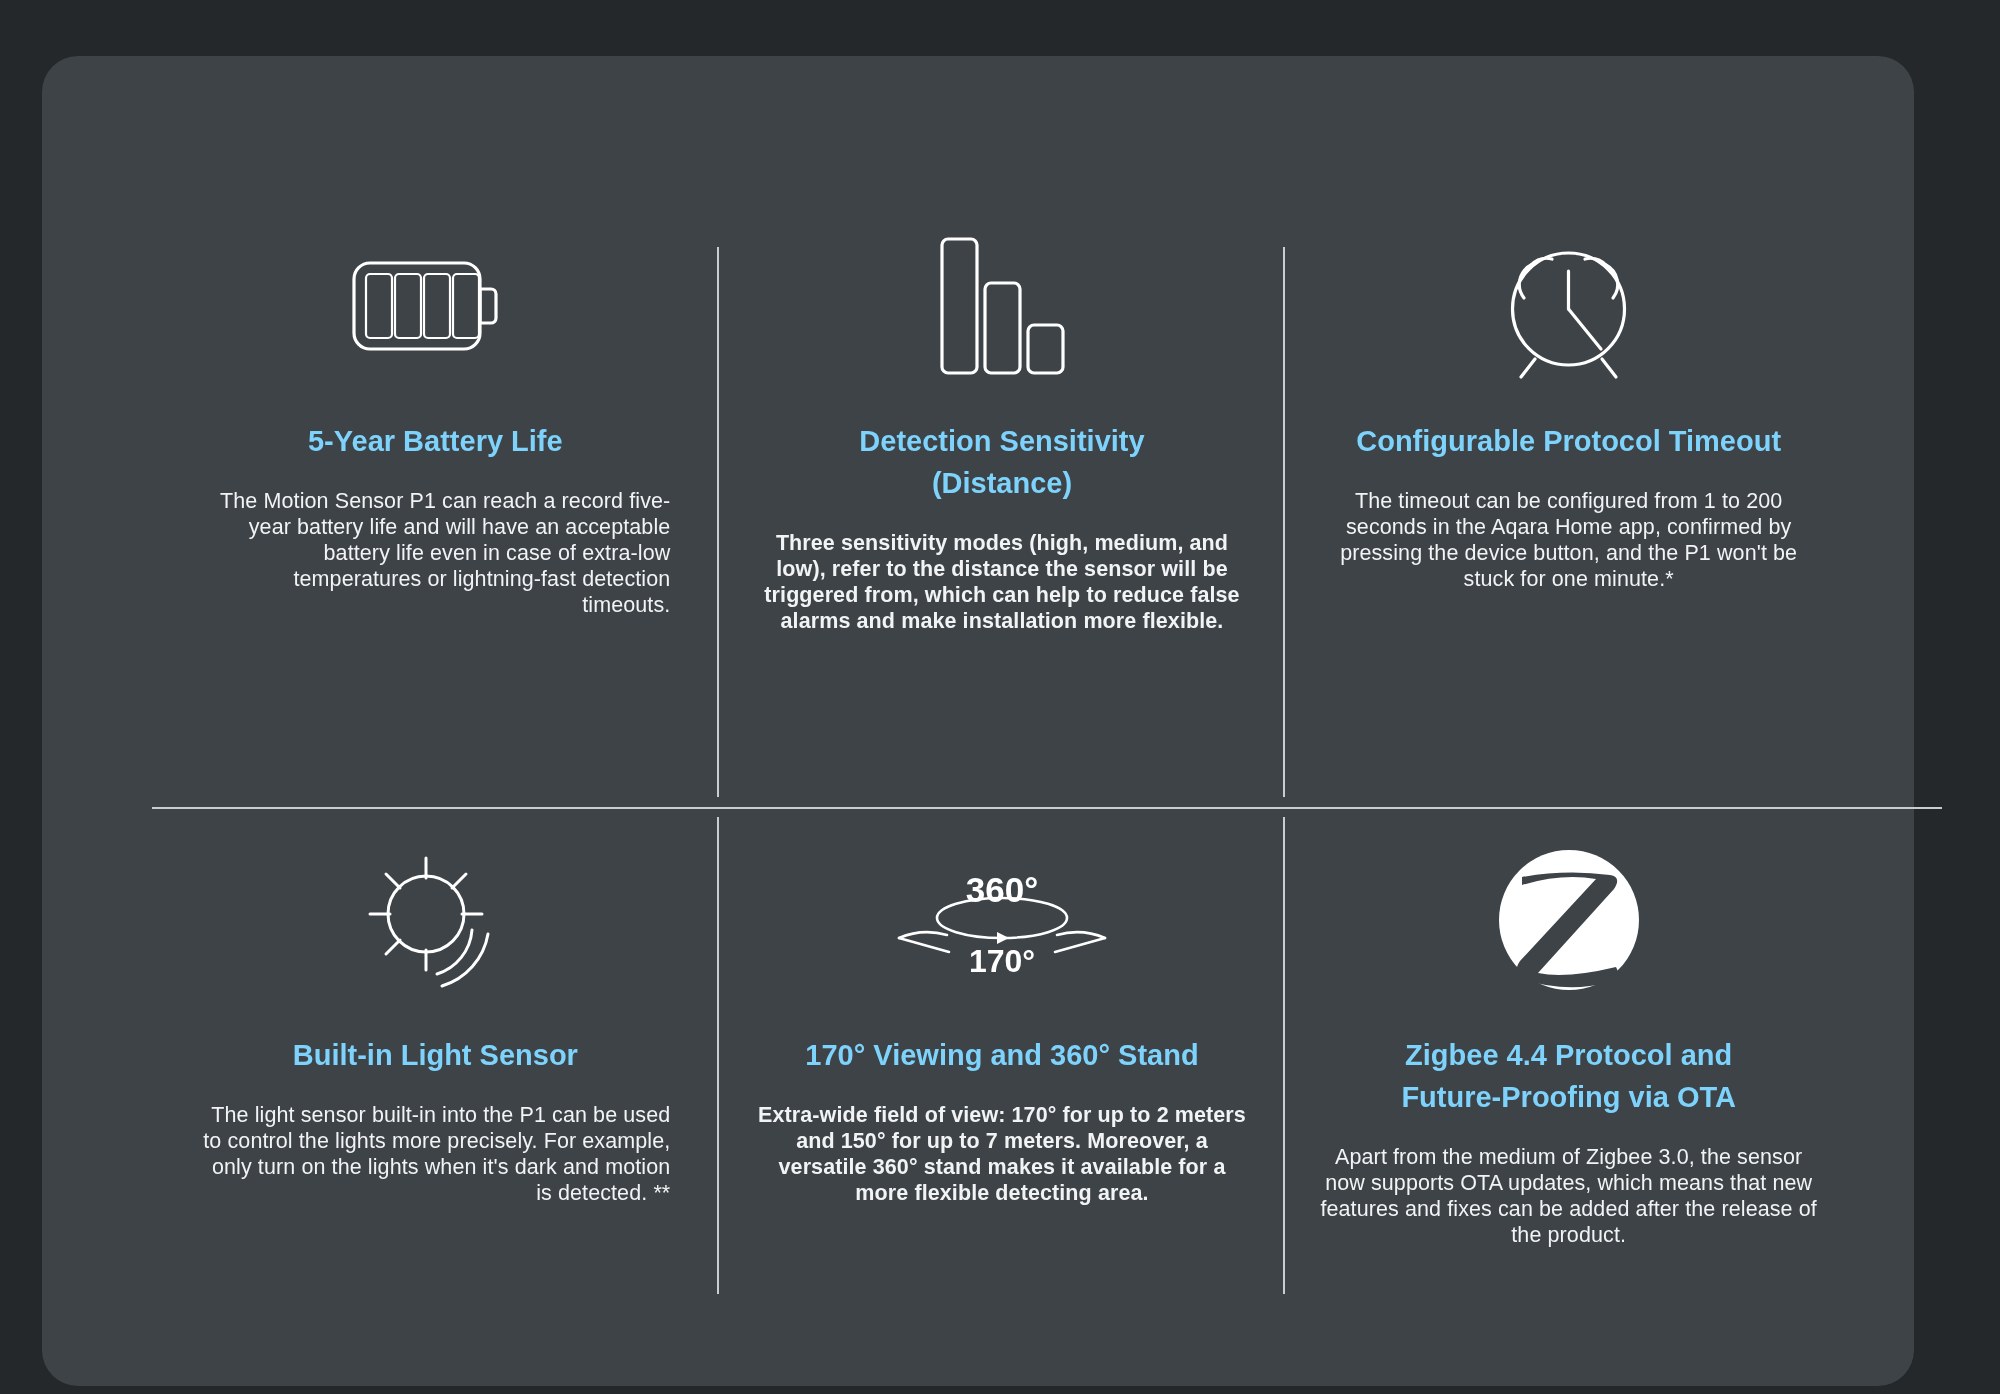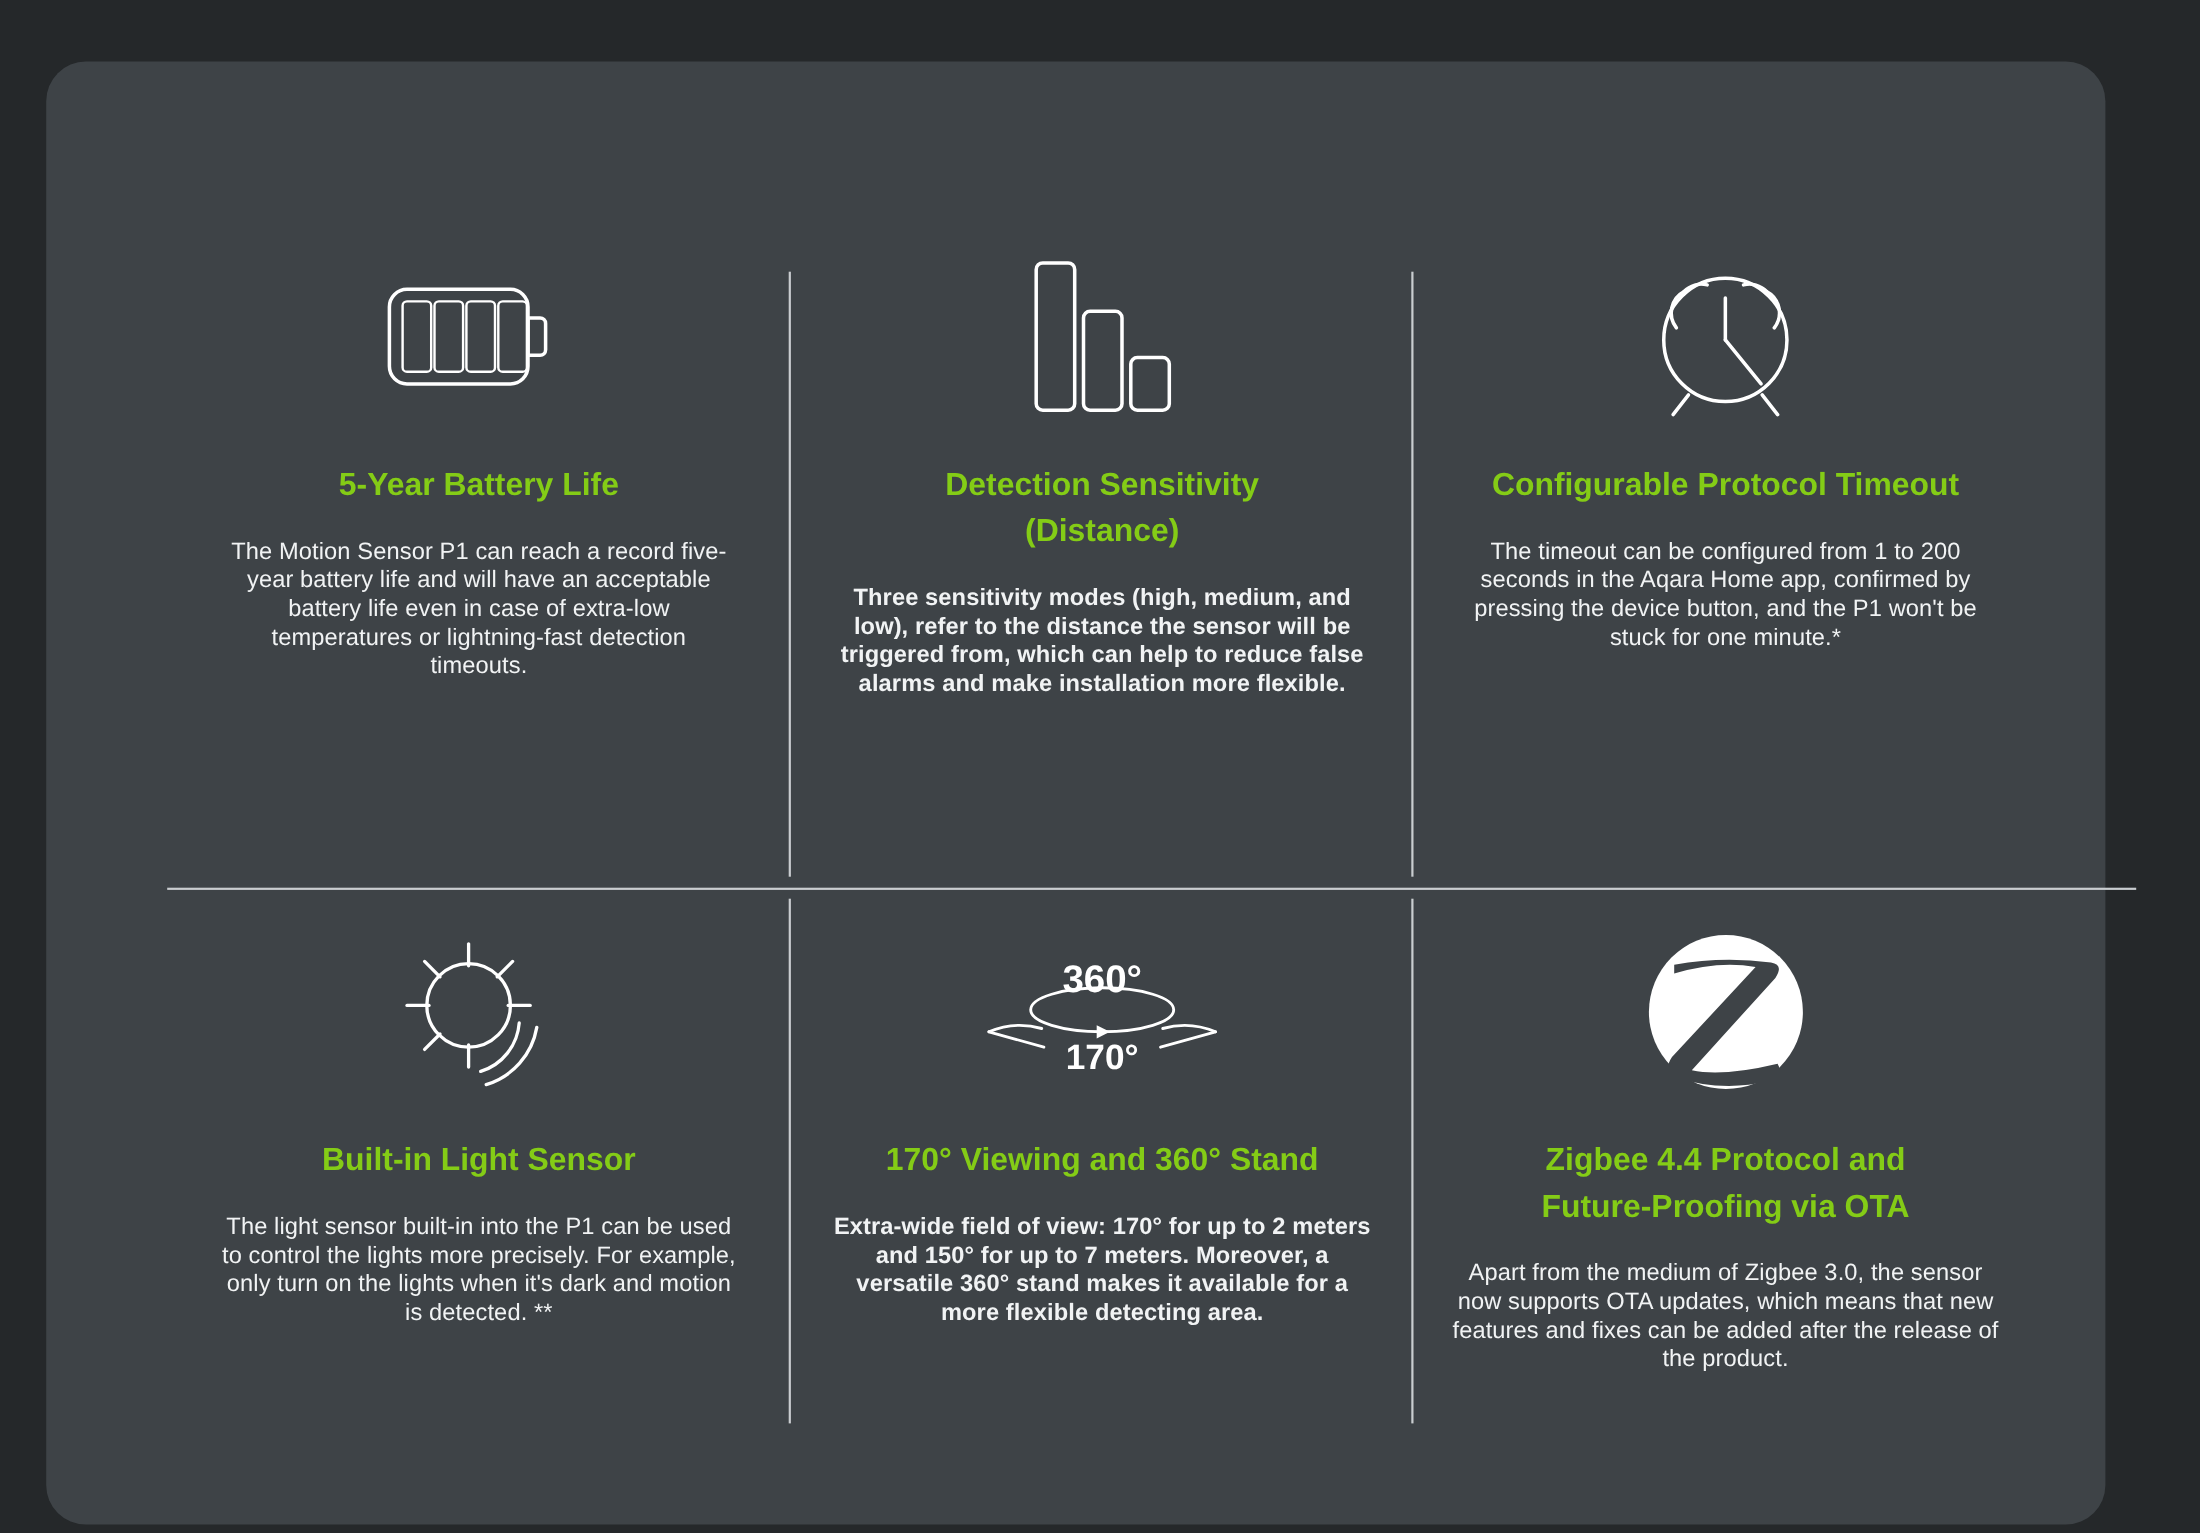--- a/index.html
+++ b/index.html
@@ -79,39 +79,39 @@
   .icon-wrap {
     height: 185px;
     display: flex;
     align-items: center;
     justify-content: flex-end;
   }
   .r1 .icon-wrap { margin-top: 22px; }
   .r2 .icon-wrap { margin-top: 20px; }
 
   .feature-title {
-    color: #84cc16;
+    color: #7dd3fc;
     font-size: 29px;
     font-weight: bold;
     line-height: 42px;
     text-align: center;
     margin-top: 22px;
     max-width: 430px;
   }
 
   .feature-desc {
     color: #f1f3f4;
     font-size: 21.5px;
     line-height: 26px;
     text-align: center;
     margin-top: 26px;
     max-width: 470px;
     letter-spacing: 0.1px;
   }
-  .cell.col-1 .feature-desc { max-width: 470px; }
+  .cell.col-1 .feature-desc { max-width: 470px; text-align: right; }
   .cell.col-2 .feature-desc { max-width: 500px; font-weight: bold; }
   .cell.col-3 .feature-desc { max-width: 500px; }
 
   svg { display: block; }
 </style>
 </head>
 <body>
 
 <div class="page">
   <div class="feature-card">

